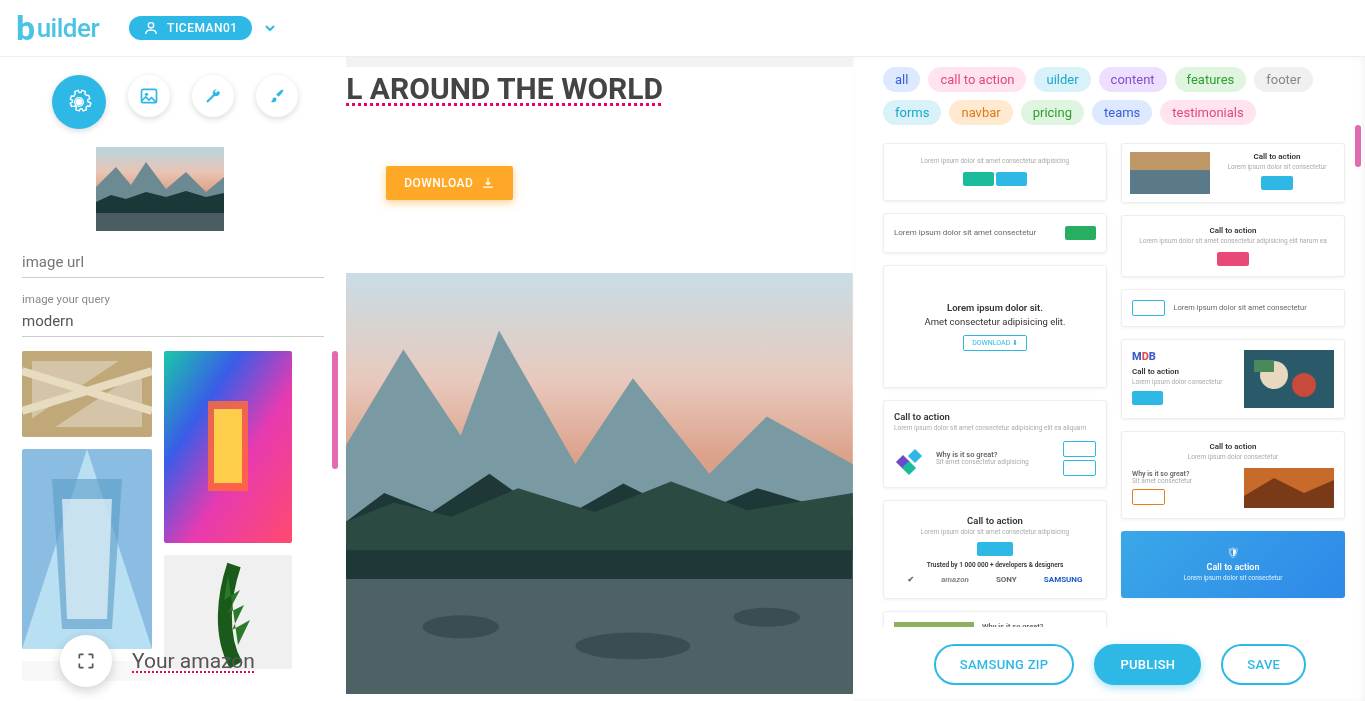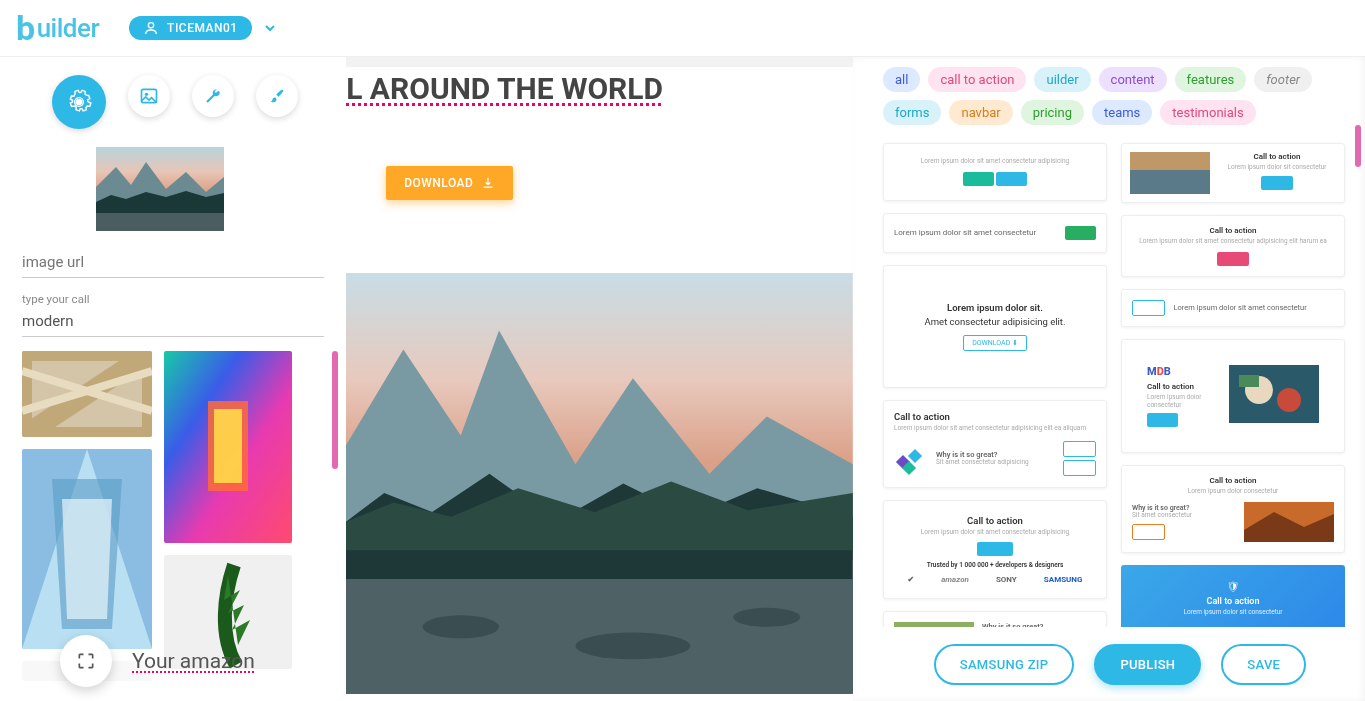--- a/index.html
+++ b/index.html
@@ -43,21 +43,21 @@
 
   
   .right-panel { flex: 1; height: 100%; border-left: 0; box-shadow: -2px 0 6px rgba(0,0,0,0.05) inset; display:flex; flex-direction:column; background:#fff; padding-left: 22px;}
   .tag-row { padding: 10px 20px 0 8px; display: flex; flex-wrap: wrap; gap: 8px; }
   .tag { font-size: 13px; padding: 5px 12px; border-radius: 14px; cursor: pointer; }
   .tag-all { background: #dce9ff; color: #3b5bdb; }
   .tag-cta { background: #ffe3f0; color: #e0497e; }
   .tag-contact { background: #d9f2f9; color: #1ba8c9; }
   .tag-content { background: #ede0ff; color: #8a4bd1; }
   .tag-features { background: #dff5df; color: #2f9e2f; }
-  .tag-footer { background: #f0f0f0; color: #888; font-style: italic; }
+  .tag-footer { background: #f0f0f0; color: #888; }
   .tag-forms { background: #d9f2f9; color: #1ba8c9; }
   .tag-navbar { background: #ffead1; color: #d97b16; }
   .tag-pricing { background: #dff5df; color: #2f9e2f; }
   .tag-teams { background: #dce9ff; color: #3b5bdb; }
   .tag-testimonials { background: #ffe3f0; color: #e0497e; }
 
   .comp-scroll { flex: 1; overflow: hidden; padding: 18px 20px 0 8px; position: relative;}
   .comp-grid { display: flex; gap: 14px; }
   .comp-col { display:flex; flex-direction:column; gap:12px; width: 224px;}
   .card { border: 1px solid #eee; border-radius: 3px; box-shadow: 0 1px 3px rgba(0,0,0,0.06); font-size: 8px; color:#666; padding: 10px 8px; background:#fff; }
@@ -141,21 +141,21 @@
       <rect width="128" height="50" fill="url(#sky1)"></rect>
       <path d="M0 40 L20 20 L35 38 L50 15 L70 42 L90 25 L110 45 L128 30 L128 55 L0 55 Z" fill="#6b8a92"></path>
       <path d="M0 55 L15 48 L30 52 L50 45 L70 50 L90 44 L110 50 L128 46 L128 84 L0 84 Z" fill="#1a3838"></path>
       <rect y="66" width="128" height="18" fill="#4a5e62"></rect>
     </svg>
 
     <div class="input-wrap">
       <input placeholder="image url" style="">
     </div>
     <div class="input-wrap">
-      <label>type your call</label>
+      <label>image your query</label>
       <input value="modern" style="">
     </div>
 
     <div class="gallery">
       <div class="gcol">
         <svg class="thumb" width="130" height="86" viewBox="0 0 130 86">
             <rect width="130" height="86" fill="#d4c4a8"></rect>
             <path d="M0 0 L130 0 L130 86 L0 86 Z M0 86 L130 0" stroke="#c0a878" stroke-width="20" fill="none"></path>
             <path d="M0 20 L130 60 M0 60 L130 20" stroke="#e8dcc0" stroke-width="8"></path>
           </svg>
@@ -318,21 +318,21 @@
           </div>
           <div class="card" style="text-align:center; padding:10px 14px;">
             <div class="h" style="font-size:8px;">Call to action</div>
             <span class="tiny">Lorem ipsum dolor sit amet consectetur adipisicing elit harum ea</span>
             <div style="margin-top:6px;"><span class="pill pill-pink">⠀⠀⠀</span></div>
           </div>
           <div class="card" style="display:flex; align-items:center; gap:8px; padding:10px;">
             <span class="pill pill-border">⠀⠀⠀</span>
             <span style="font-size:7.5px;">Lorem ipsum dolor sit amet consectetur</span>
           </div>
-          <div class="card" style="display:flex; gap:8px; padding:25px;">
+          <div class="card" style="display:flex; gap:8px; padding:10px;">
             <div style="flex:1;">
               <div style="font-size:11px; font-weight:800;"><span style="color:#3a5bc9;">M</span><span style="color:#e84a4a;">D</span><span style="color:#3a5bc9;">B</span></div>
               <div class="h" style="font-size:8px; margin-top:4px;">Call to action</div>
               <span class="tiny">Lorem ipsum dolor consectetur</span>
               <div style="margin-top:4px;"><span class="pill pill-blue">⠀⠀⠀</span></div>
             </div>
             <svg width="90" height="58">
                 <rect width="90" height="58" fill="#2a5a6a"></rect>
                 <circle cx="30" cy="25" r="14" fill="#e8d8c0"></circle>
                 <circle cx="60" cy="35" r="12" fill="#c84a3a"></circle>

